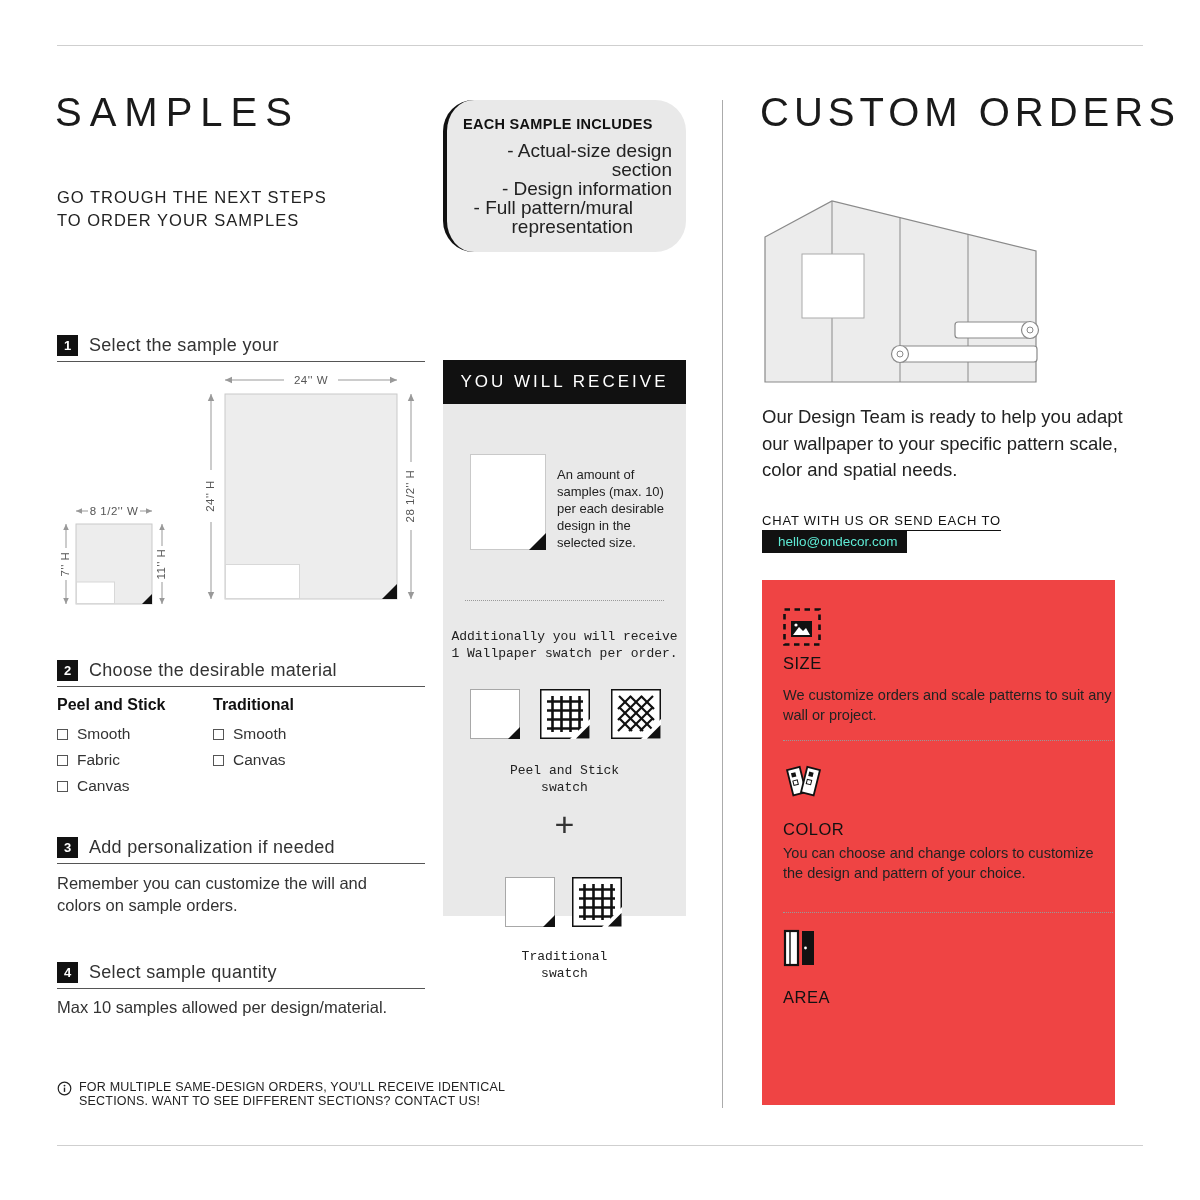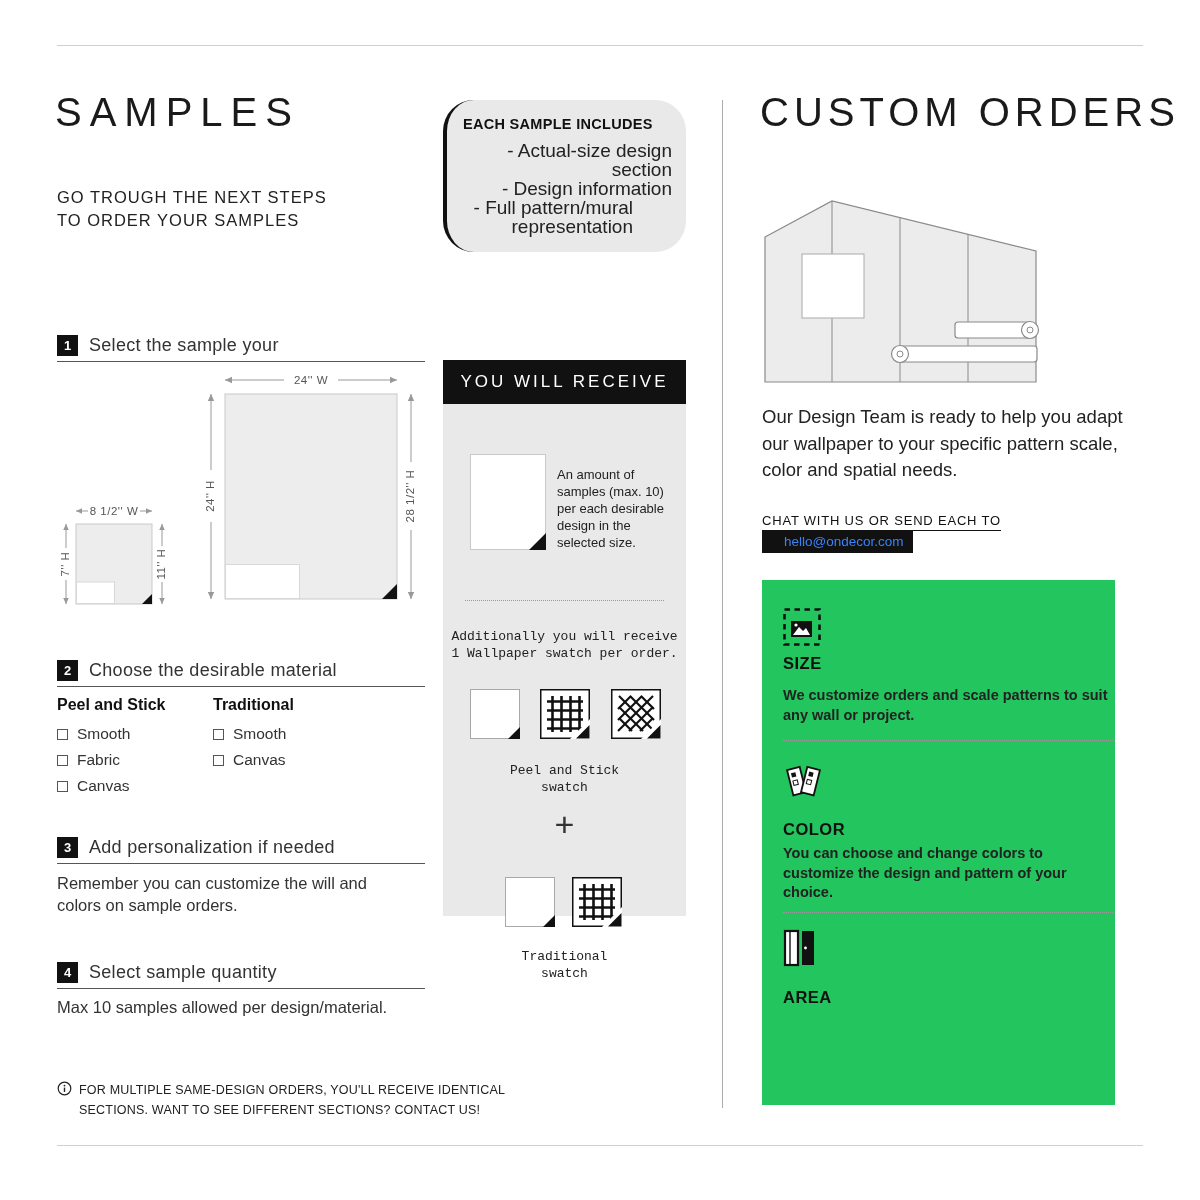--- a/index.html
+++ b/index.html
@@ -25,21 +25,21 @@
   .rule { position: absolute; height: 1px; background: #555; }
 
   .dim { font-size: 11.5px; fill: #555; letter-spacing: 0.5px; font-family: "Liberation Sans", sans-serif; }
 
   .mat-title { font-size: 16px; font-weight: bold; color: #111; margin-bottom: 11px; }
   .opt { display: flex; align-items: center; gap: 9px; margin-bottom: 8px; font-size: 15.5px; color: #333; }
   .cb { width: 11px; height: 11px; border: 1.4px solid #555; background: #fff; flex: 0 0 auto; }
 
   .body-text { font-size: 16.5px; line-height: 21.5px; color: #333; }
   .footnote { display: flex; gap: 7px; align-items: flex-start; }
-  .footnote-text { font-size: 12.5px; line-height: 20px; color: #222; letter-spacing: 0.2px; width: 462px; }
+  .footnote-text { font-size: 12.5px; line-height: 14px; color: #222; letter-spacing: 0.2px; width: 462px; }
 
   .includes-panel { background: #e9e9e9; border-left: 4px solid #111; padding: 16px 14px 16px 16px; }
   .includes-title { font-size: 14.5px; font-weight: bold; color: #111; letter-spacing: 0.3px; margin-bottom: 9px; }
   .inc-item { font-size: 19px; line-height: 19px; color: #222; padding-left: 10px; text-indent: -10px; text-align: right; }
   .inc-item::before { content: "- "; }
 
   .receive-bar { background: #111; color: #fff; display: flex; align-items: center; justify-content: center;
     font-size: 17px; letter-spacing: 3px; }
   .receive-panel { background: #e9e9e9; }
 
@@ -49,22 +49,22 @@
 
   .small-text { font-size: 13px; line-height: 17px; color: #222; }
   .dotted { position: absolute; border-top: 1.5px dotted #999; }
   .swatch { position: absolute; width: 50px; height: 50px; background: #fff; }
   .swatch.blank { border: 1px solid #a8a8a8; }
   .center { text-align: center; font-family: Liberation Mono, monospace; }
   .plus { font-size: 34px; color: #333; font-weight: 400; }
 
   .chat-label { font-size: 13px; letter-spacing: 0.8px; color: #111; border-bottom: 1px solid #111;
     padding-bottom: 2px; display: inline-block; }
-  .email-badge { background: #111; color: #3b82f6; font-size: 13.5px; padding: 3px 9px 4px 22px; display: inline-block; }
-  .features-panel { background: #22c55e; font-weight: bold; }
+  .email-badge { background: #111; color: #5eead4; font-size: 13.5px; padding: 3px 9px 4px 16px; display: inline-block; }
+  .features-panel { background: #ef4444; }
   .feature-title { font-size: 16.5px; letter-spacing: 0.5px; color: #111; }
   .feature-text { font-size: 14.5px; line-height: 19.5px; color: #222; }
   .right-intro { font-size: 18.5px; line-height: 26.5px; color: #222; }
   .pre { white-space: pre-line; }
 </style>
 </head>
 <body>
 
 <div class="page">
 

